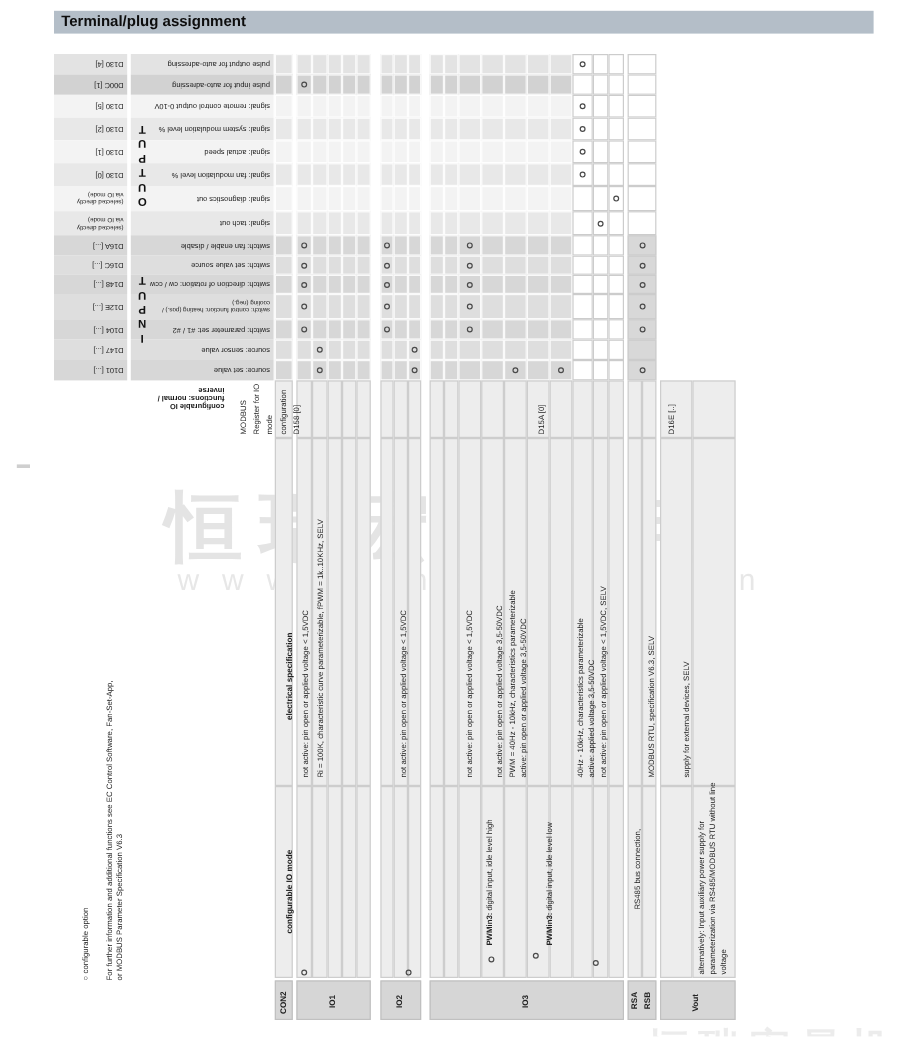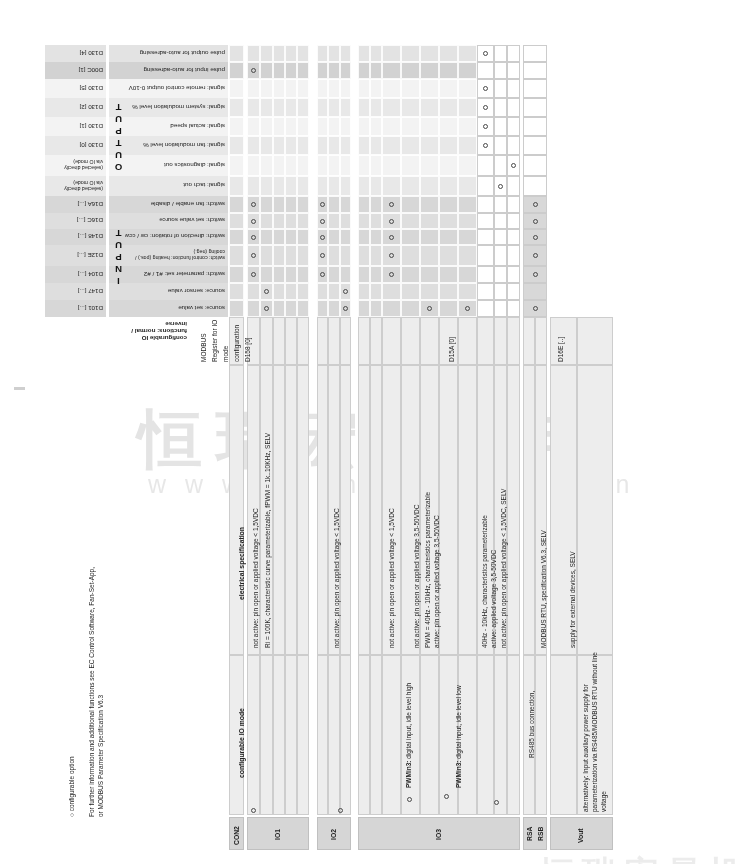--- a/index.html
+++ b/index.html
@@ -31,20 +31,21 @@
             color:rgba(120,120,120,0.18); white-space:nowrap; }
   .wm-frag { position:absolute; left:540px; top:851px; width:210px; height:13px; overflow:hidden;
              font-size:34px; font-weight:bold; letter-spacing:8px; color:rgba(120,120,120,0.14);
              white-space:nowrap; }
   .dash { position:absolute; left:14px; top:387px; width:11px; height:3px; background:#cfcfcf; }
 </style>
 </head>
 <body>
 
 <div class="page">
+  <div class="titlebar">Terminal/plug assignment</div>
   <div class="dash"></div>
   <div class="wm-cjk">恒瑞宏晟机电</div>
   <div class="wm-url">w w w . b j h e n g r u i . c n</div>
   <div id="table">
       <div class="cell180" style="left: 45px; top: 45px; width: 61px; height: 17px; background: rgb(227, 227, 227);">
         <div class="ln">D130 [4]</div>
       </div>
       <div class="cell180" style="left: 109px; top: 45px; width: 119px; height: 17px; background: rgb(227, 227, 227);">
         <div class="ln">pulse output for auto-adressing</div>
       </div>

